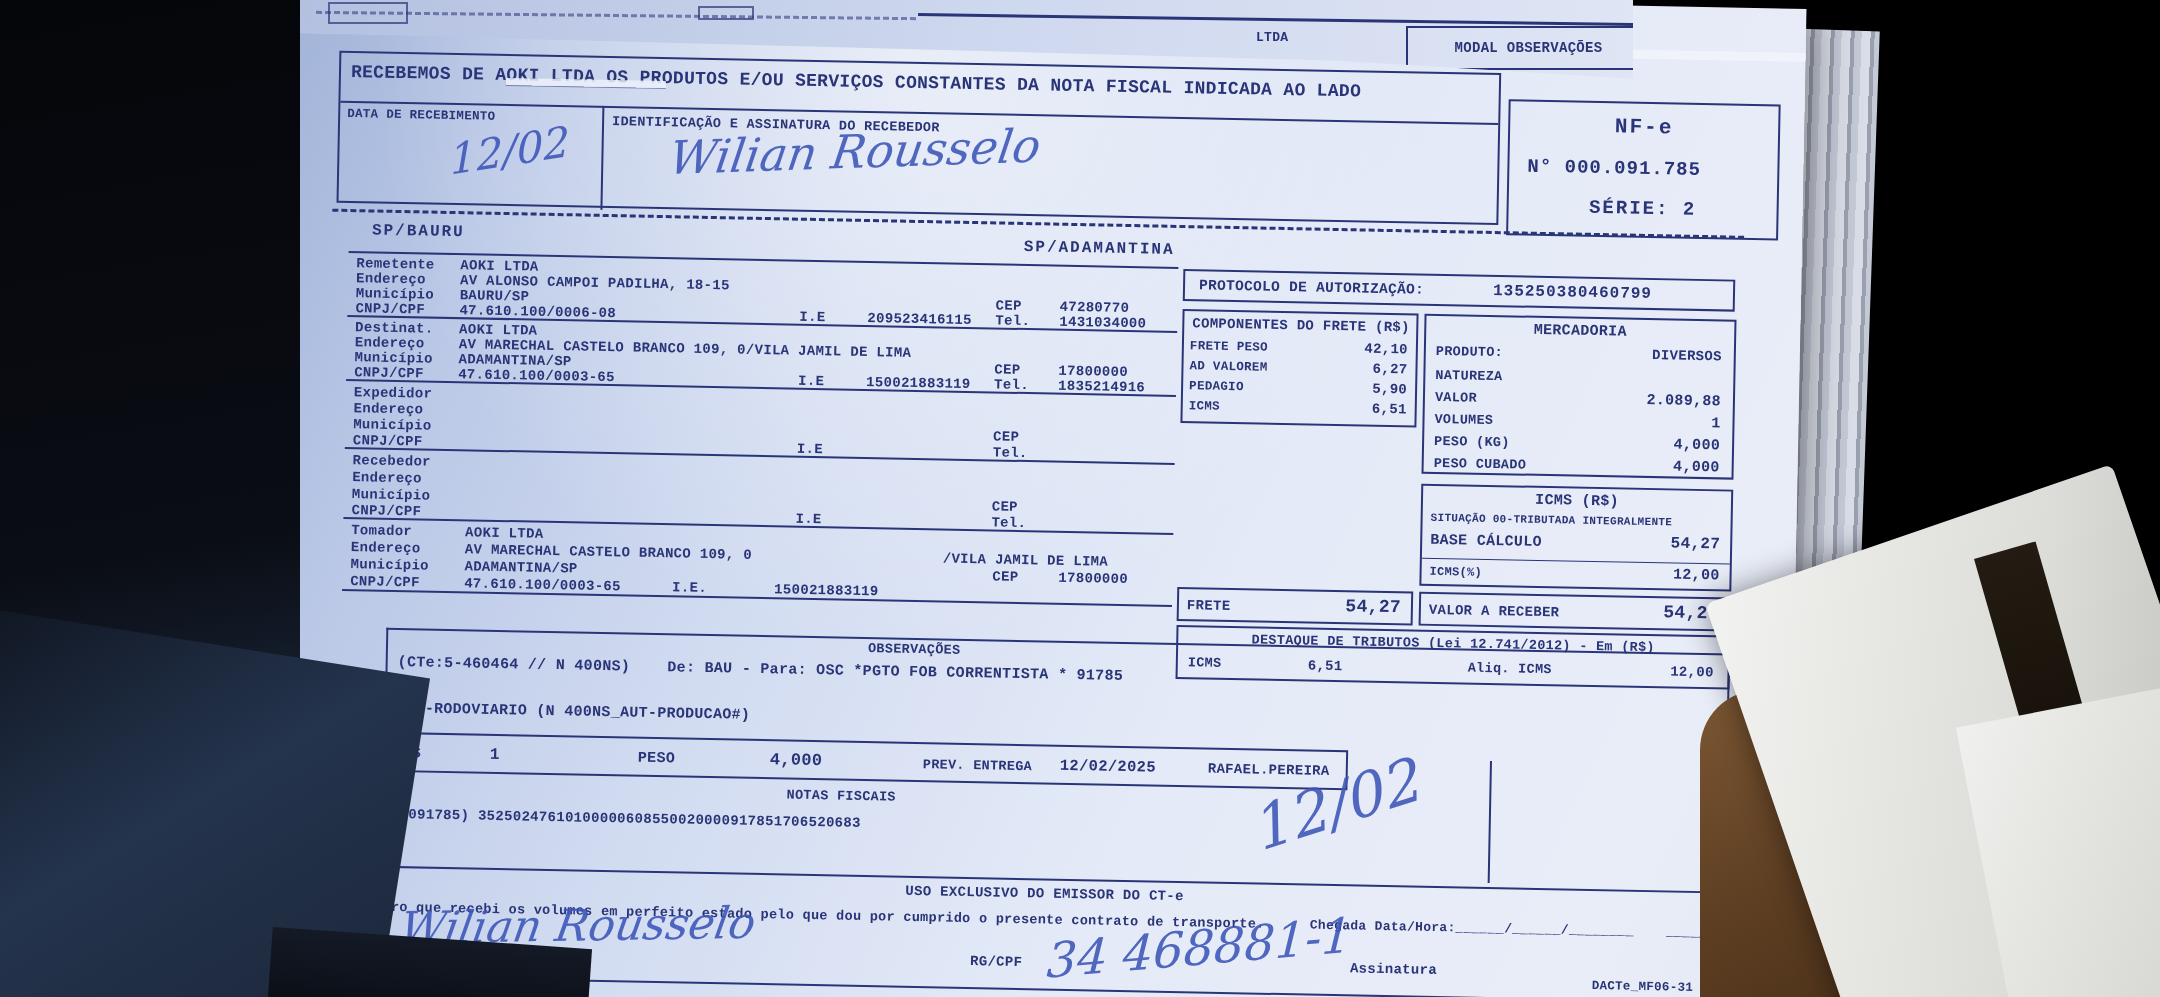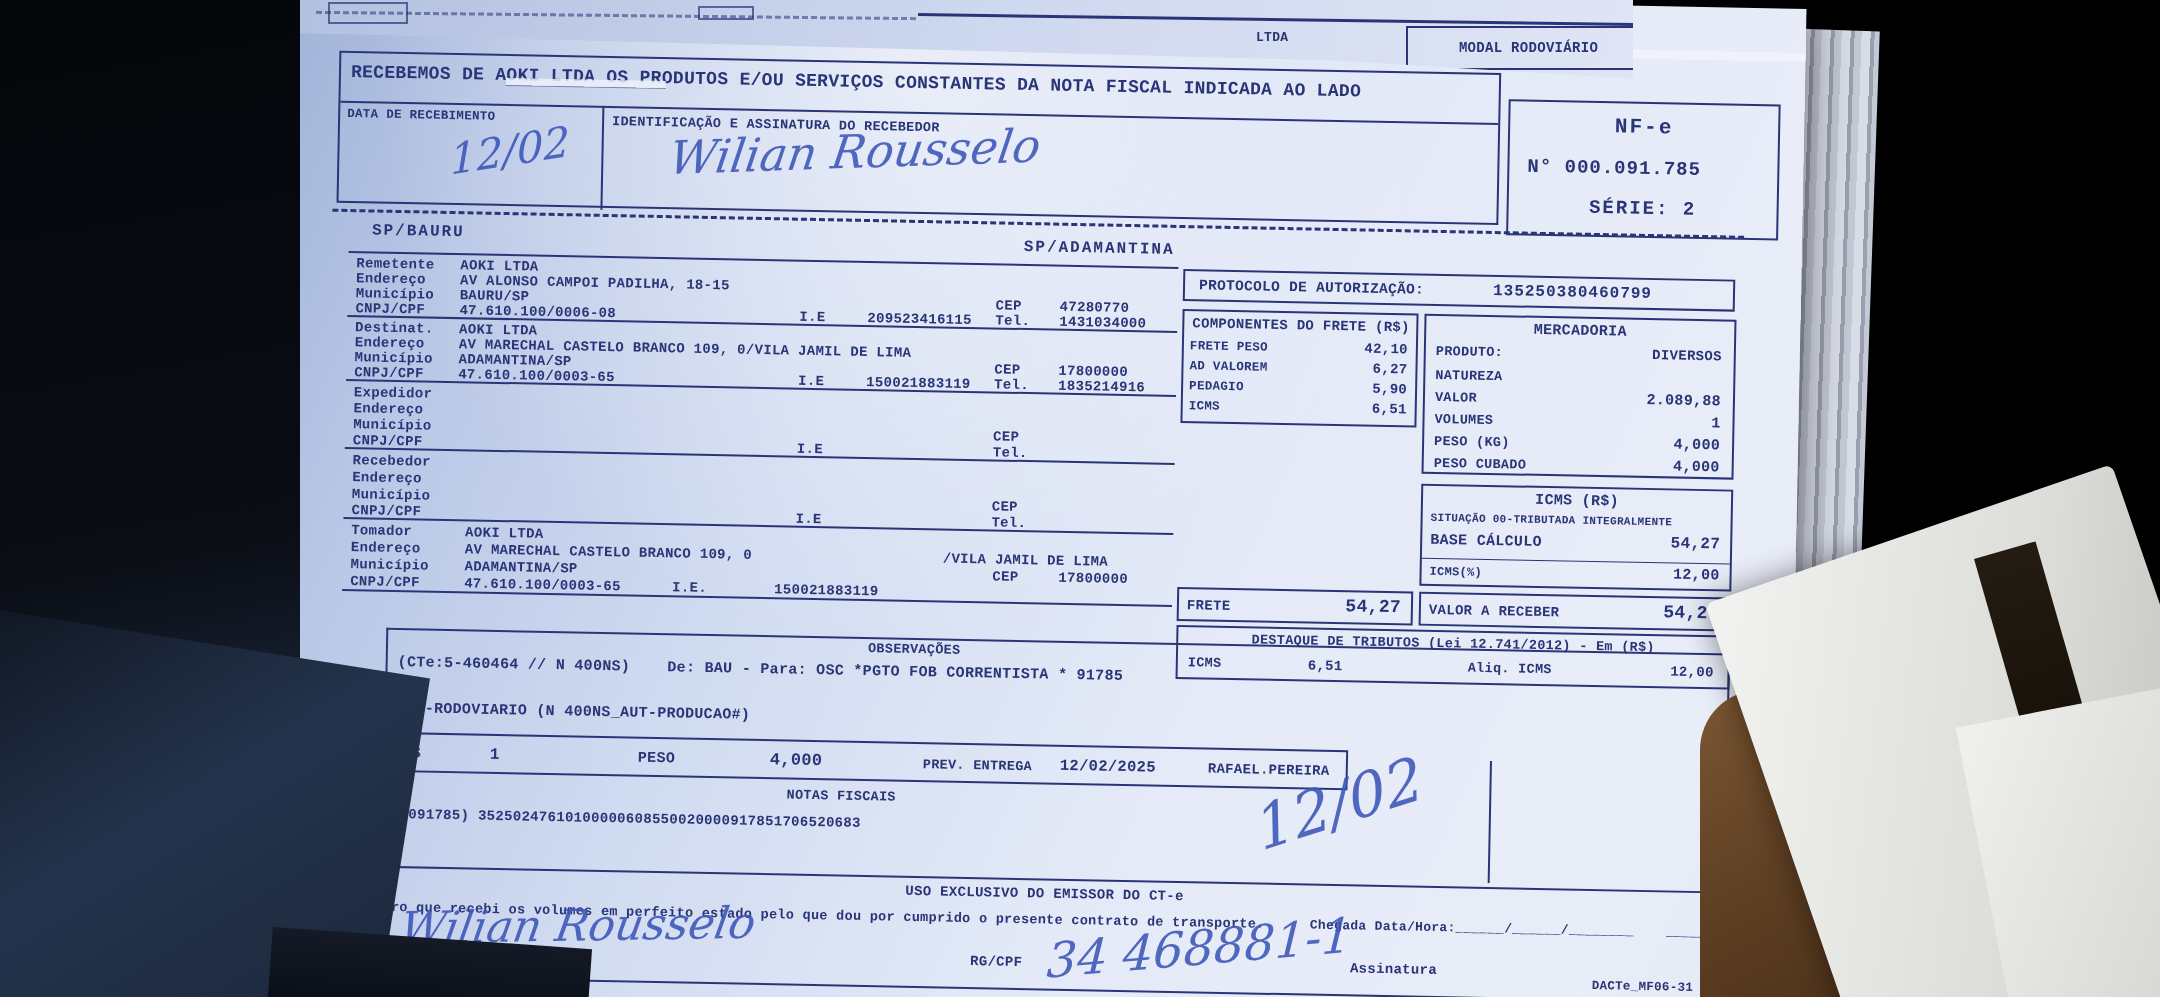--- a/index.html
+++ b/index.html
@@ -280,21 +280,21 @@
     </div>
   </div>
 
   <div class="env" id="top-strip">
     <div class="dash-seg"></div>
     <div class="long-line"></div>
     <div class="frag" style="left:30px;top:2px;width:80px;height:22px;"></div>
     <div class="frag" style="left:400px;top:6px;width:56px;height:14px;"></div>
     <div class="tw" style="position:absolute;left:958px;top:30px;font-size:13px;">LTDA</div>
     <div id="modal-box">
-      <span class="tw" style="font-size:14px;">MODAL RODOVIÁRIO</span>
+      <span class="tw" style="font-size:14px;">MODAL OBSERVAÇÕES</span>
     </div>
   </div>
 
   <div class="env" id="leather-seat"></div>
   <div class="env" id="paper-stack-a"></div>
   <div class="env" id="stack-gap"></div>
   <div class="env" id="paper-stack-b"></div>
   <div class="env" id="dark-left"></div>
   <div class="env" id="denim-knee"></div>
   <div class="env" id="bottom-left-wedge"></div>

